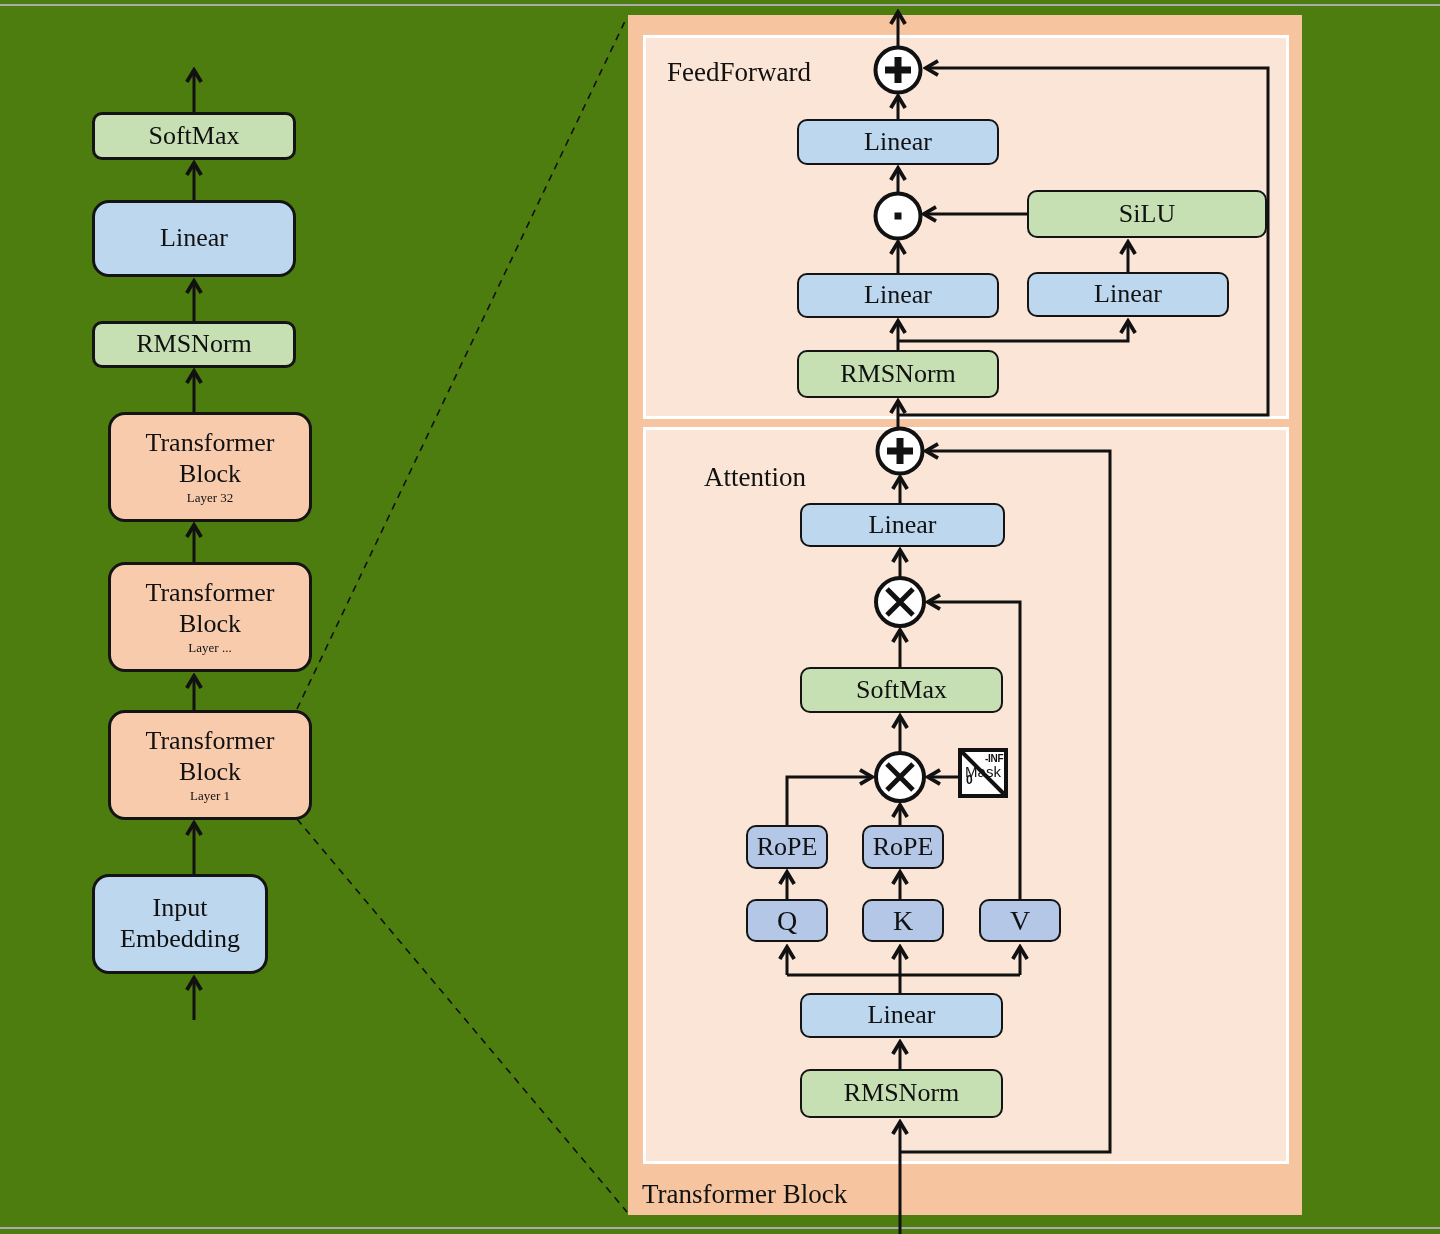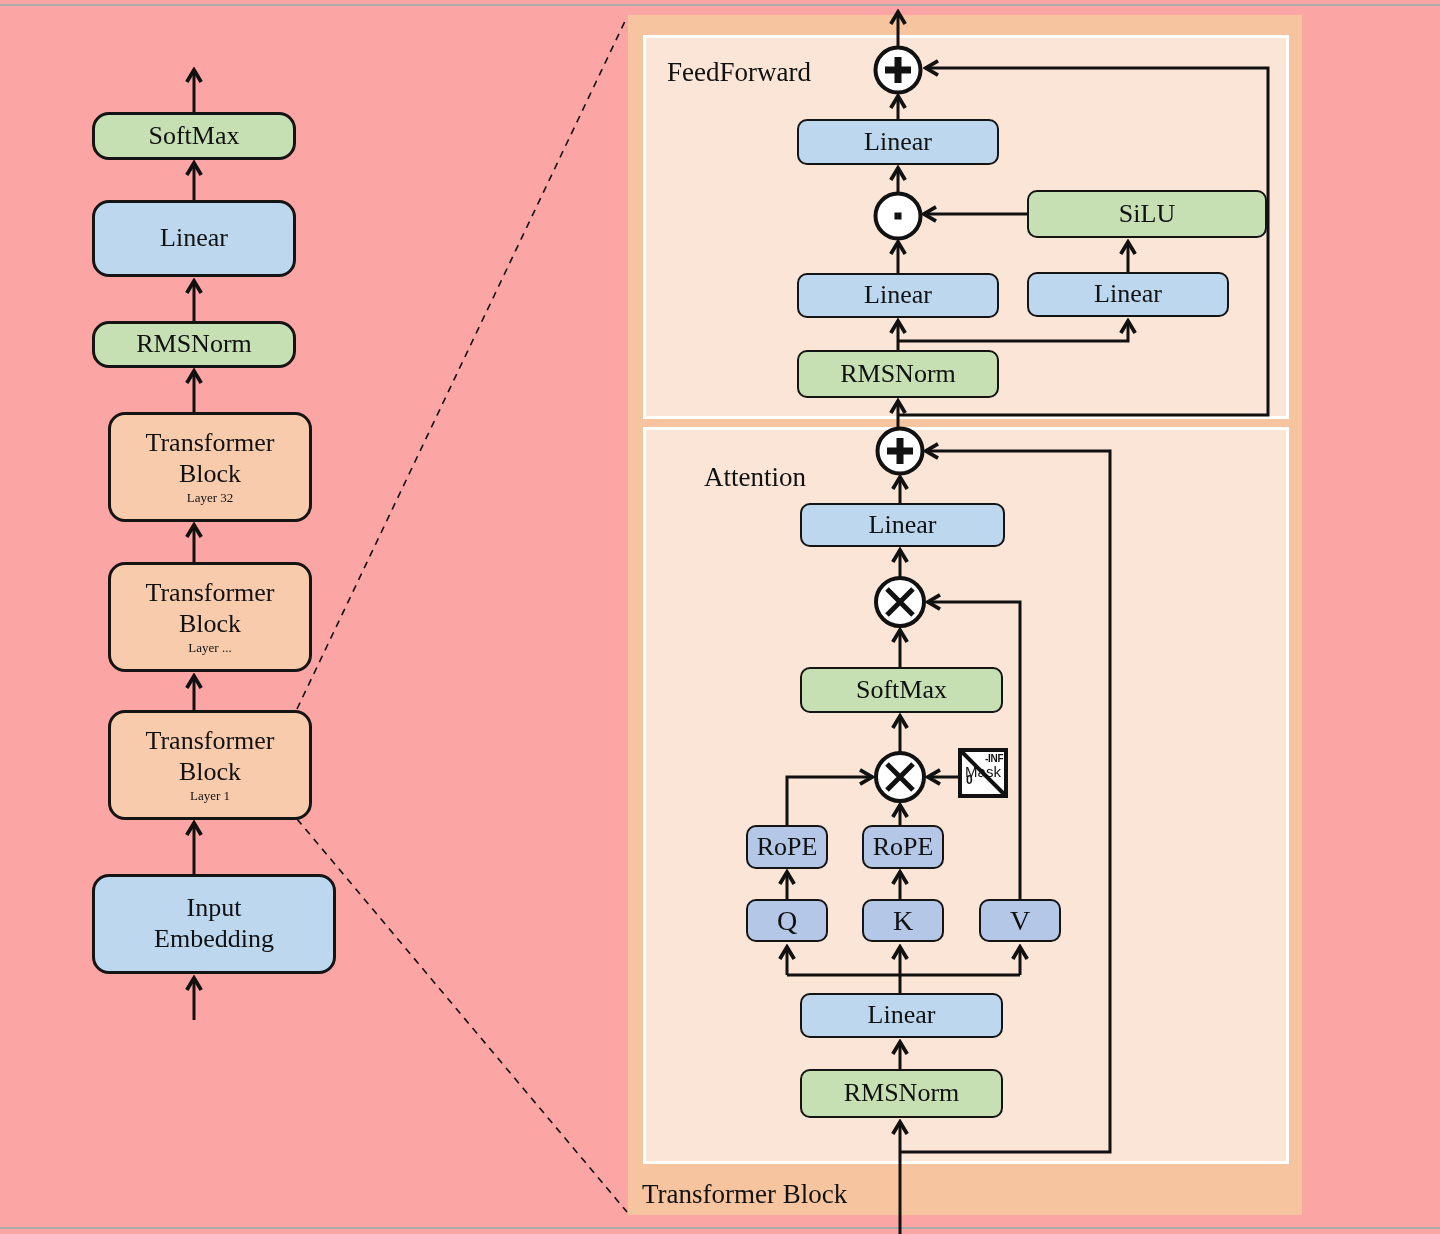--- a/index.html
+++ b/index.html
@@ -1,28 +1,28 @@
 <!DOCTYPE html>
 <html><head>
 <meta charset="utf-8">
 <style>
   html,body{margin:0;padding:0;background:#fff;}
-  .canvas{position:relative;width:1440px;height:1234px;background:#fca5a5;overflow:hidden;
+  .canvas{position:relative;width:1440px;height:1234px;background:#4d7c0f;overflow:hidden;
           font-family:"Liberation Serif",serif;color:#111;}
   .frame-line{position:absolute;left:0;width:1440px;height:2px;background:#ababab;}
   .panel{position:absolute;box-sizing:border-box;}
   .outer-block{background:#f6c5a0;}
   .inner-panel{background:#fae5d6;border:3px solid #ffffff;}
   .svg-layer{position:absolute;left:0;top:0;z-index:3;}
   .box{position:absolute;box-sizing:border-box;border:2.5px solid #141414;border-radius:10px;
        display:flex;flex-direction:column;align-items:center;justify-content:center;
        text-align:center;font-size:26px;line-height:1.18;z-index:4;}
   .box-lg{border-radius:17px;border-width:3px;}
   .fill-blue{background:#bdd7ee;}
-  .fill-green{background:#c6e0b4;}
+  .fill-green{background:#c6e0b4;border-radius:10px;}
   .fill-orange{background:#f8cbad;margin-left:16px;}
   .fill-indigo{background:#b4c7e7;}
   .sub{font-size:13px;line-height:1.25;}
   .qkv{font-size:28px;}
   .section-label{position:absolute;font-size:27px;z-index:4;}
   .mask-text{position:absolute;font-family:"Liberation Sans",sans-serif;z-index:5;color:#111;}
   .mask-zero{font-size:12px;font-weight:700;}
   .mask-inf{font-size:10px;font-weight:600;letter-spacing:-0.3px;}
   .mask-label{font-size:15px;text-align:center;}
 </style>
@@ -139,21 +139,21 @@
   <div class="box box-lg fill-orange" style="left:92px;top:562px;width:204px;height:110px;">
     <span>Transformer</span>
     <span>Block</span>
     <span class="sub">Layer ...</span>
   </div>
   <div class="box box-lg fill-orange" style="left:92px;top:710px;width:204px;height:110px;">
     <span>Transformer</span>
     <span>Block</span>
     <span class="sub">Layer 1</span>
   </div>
-  <div class="box box-lg fill-blue" style="left:92px;top:874px;width:244px;height:100px;">
+  <div class="box box-lg fill-blue" style="left:92px;top:874px;width:176px;height:100px;">
     <span>Input</span>
     <span>Embedding</span>
   </div>
 
   <div class="box fill-blue" style="left:797px;top:119px;width:202px;height:46px;">
       <span>Linear</span>
     </div>
   <div class="box fill-green" style="left:1027px;top:190px;width:240px;height:48px;">
       <span>SiLU</span>
     </div>

